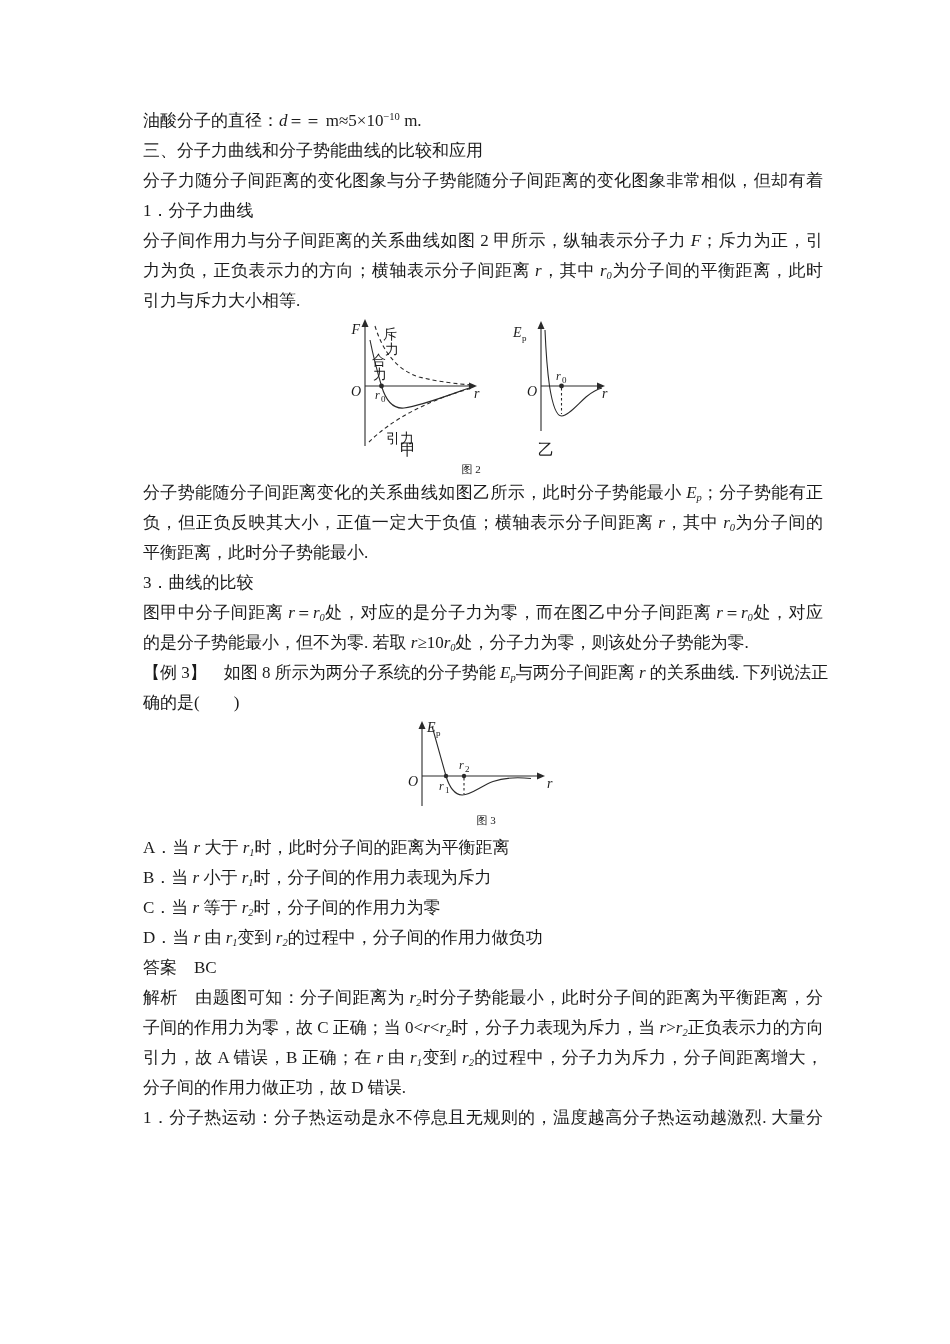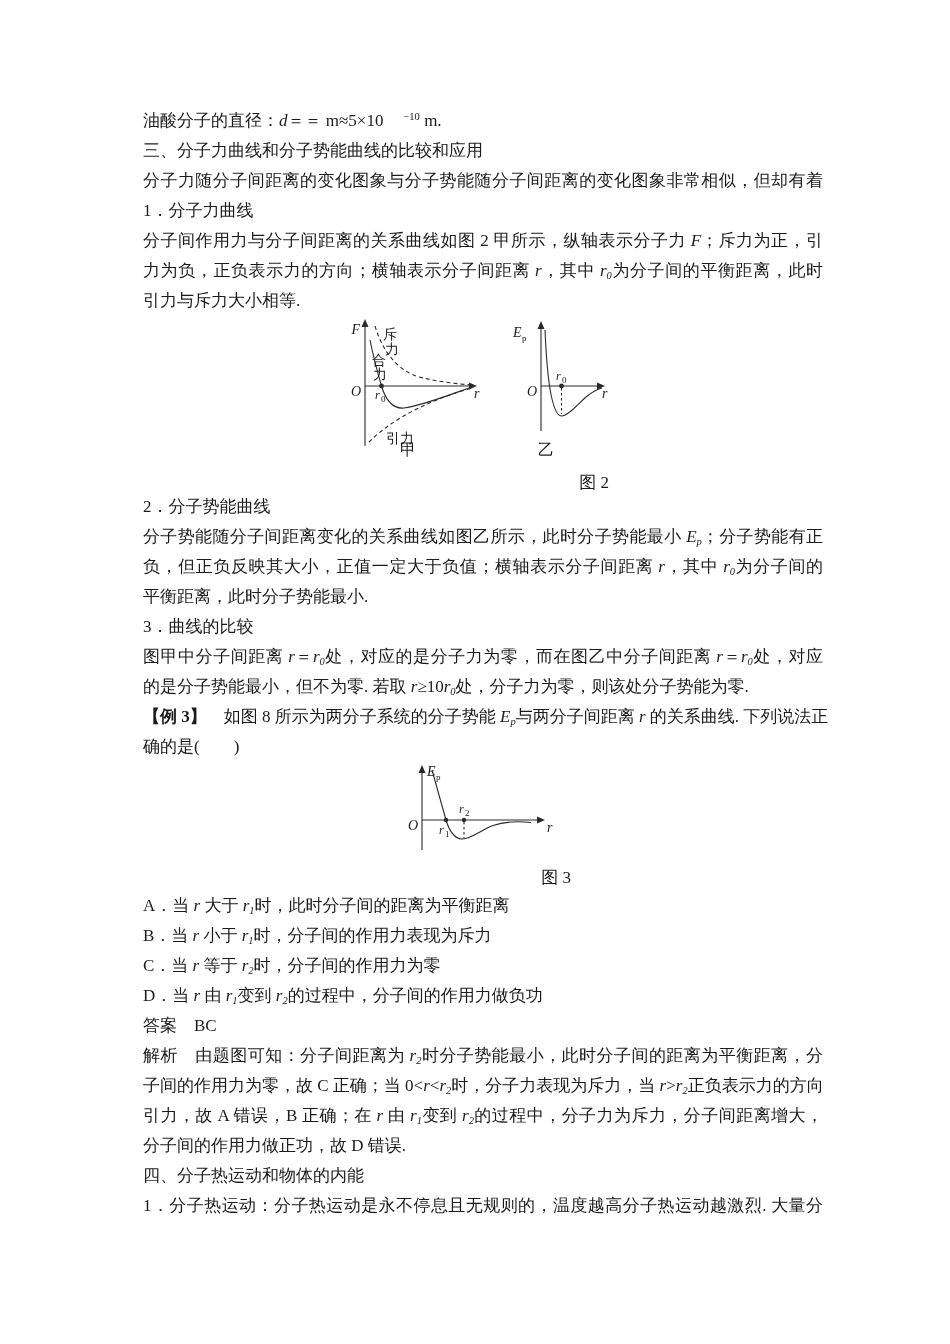--- a/index.html
+++ b/index.html
@@ -9,32 +9,32 @@
     color:#1b1b1b;
   }
   .page { width:680px; padding:106px 127px 0 143px; }
   .line {
     font-size:17px; line-height:30px; white-space:nowrap;
     text-align:justify; text-justify:inter-ideograph;
     text-align-last:left;
   }
   .line.fill { text-align-last:justify; }
   .line sub { font-size:0.62em; vertical-align:-0.25em; line-height:0; }
-  .line sup { font-size:0.62em; vertical-align:0.55em; line-height:0;margin-left:20px; }
+  .line sup { font-size:0.62em; vertical-align:0.55em; line-height:0; }
   .var { font-style:italic; }
-  .bold { font-weight:bold; }
+  .bold { font-weight:normal; }
   
   .figure { position:relative; }
   .fig2 { margin-left:190px; width:276px; }
   .fig2-row { display:flex; align-items:flex-end; gap:16px; }
   .fig-tags { display:flex; margin-top:-10px; }
   .fig-tag { font-size:16px; line-height:18px; text-align:center; }
   .fig-tag.jia { width:150px; }
   .fig-tag.yi { width:126px; }
-  .fig-caption { text-align:right; font-size:17px; line-height:18px; margin-top:15px; }
+  .fig-caption { text-align:center; font-size:11px; line-height:18px; margin-top:1px; }
   .fig3 { margin-left:258px; width:170px; margin-bottom:4px; }
   svg { display:block; }
   svg text { fill:#1b1b1b; }
   .svg-var { font-family:"Liberation Serif","DejaVu Serif",serif; font-style:italic; font-size:14px; }
   .svg-var-sm { font-family:"Liberation Serif","DejaVu Serif",serif; font-style:italic; font-size:12px; }
   .svg-sub { font-family:"Liberation Serif","DejaVu Serif",serif; font-size:9px; }
   .svg-cjk { font-size:14px; }
   .stroke { stroke:#2a2a2a; stroke-width:1.1; fill:none; }
   .dashed { stroke-dasharray:4 3; }
   .dotted { stroke-dasharray:2.5 2.5; }
@@ -94,21 +94,20 @@
       </svg>
     </div>
     <div class="fig-tags">
       <div class="fig-tag jia">甲</div>
       <div class="fig-tag yi">乙</div>
     </div>
     <div class="fig-caption">图 2</div>
   </div>
 
   <div>
-      <div class="line"><span>2．分子势能曲线</span></div>
       <div class="line fill"><span>分子势能随分子间距离变化的关系曲线如图乙所示，此时分子势能最小 </span><span class="var">E<sub>p</sub></span><span>；分子势能有正</span></div>
       <div class="line fill"><span>负，但正负反映其大小，正值一定大于负值；横轴表示分子间距离 </span><span class="var">r</span><span>，其中 </span><span class="var">r<sub>0</sub></span><span>为分子间的</span></div>
       <div class="line"><span>平衡距离，此时分子势能最小.</span></div>
       <div class="line"><span>3．曲线的比较</span></div>
       <div class="line fill"><span>图甲中分子间距离 </span><span class="var">r</span><span>＝</span><span class="var">r<sub>0</sub></span><span>处，对应的是分子力为零，而在图乙中分子间距离 </span><span class="var">r</span><span>＝</span><span class="var">r<sub>0</sub></span><span>处，对应</span></div>
       <div class="line"><span>的是分子势能最小，但不为零. 若取 </span><span class="var">r</span><span>≥10</span><span class="var">r<sub>0</sub></span><span>处，分子力为零，则该处分子势能为零.</span></div>
       <div class="line fill"><span class="bold">【例 3】</span><span>　如图 8 所示为两分子系统的分子势能 </span><span class="var">E<sub>p</sub></span><span>与两分子间距离 </span><span class="var">r</span><span> 的关系曲线. 下列说法正</span></div>
       <div class="line"><span>确的是(　　)</span></div>
     </div>
 
@@ -137,17 +136,16 @@
   <div>
       <div class="line"><span>A．当 </span><span class="var">r</span><span> 大于 </span><span class="var">r<sub>1</sub></span><span>时，此时分子间的距离为平衡距离</span></div>
       <div class="line"><span>B．当 </span><span class="var">r</span><span> 小于 </span><span class="var">r<sub>1</sub></span><span>时，分子间的作用力表现为斥力</span></div>
       <div class="line"><span>C．当 </span><span class="var">r</span><span> 等于 </span><span class="var">r<sub>2</sub></span><span>时，分子间的作用力为零</span></div>
       <div class="line"><span>D．当 </span><span class="var">r</span><span> 由 </span><span class="var">r<sub>1</sub></span><span>变到 </span><span class="var">r<sub>2</sub></span><span>的过程中，分子间的作用力做负功</span></div>
       <div class="line"><span>答案　BC</span></div>
       <div class="line fill"><span>解析　由题图可知：分子间距离为 </span><span class="var">r<sub>2</sub></span><span>时分子势能最小，此时分子间的距离为平衡距离，分</span></div>
       <div class="line fill"><span>子间的作用力为零，故 C 正确；当 0&lt;</span><span class="var">r</span><span>&lt;</span><span class="var">r<sub>2</sub></span><span>时，分子力表现为斥力，当 </span><span class="var">r</span><span>&gt;</span><span class="var">r<sub>2</sub></span><span>正负表示力的方向</span></div>
       <div class="line fill"><span>引力，故 A 错误，B 正确；在 </span><span class="var">r</span><span> 由 </span><span class="var">r<sub>1</sub></span><span>变到 </span><span class="var">r<sub>2</sub></span><span>的过程中，分子力为斥力，分子间距离增大，</span></div>
       <div class="line"><span>分子间的作用力做正功，故 D 错误.</span></div>
-      <div class="line"><span>四、分子热运动和物体的内能</span></div>
       <div class="line fill"><span>1．分子热运动：分子热运动是永不停息且无规则的，温度越高分子热运动越激烈. 大量分</span></div>
     </div>
 
 </div>
 
 </body></html>

